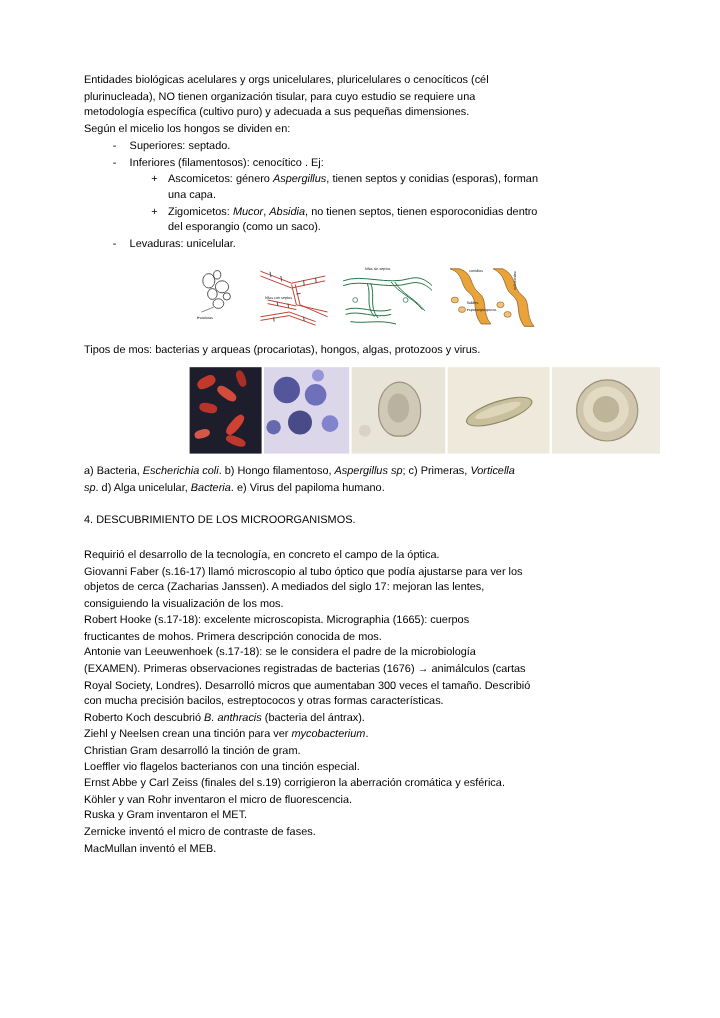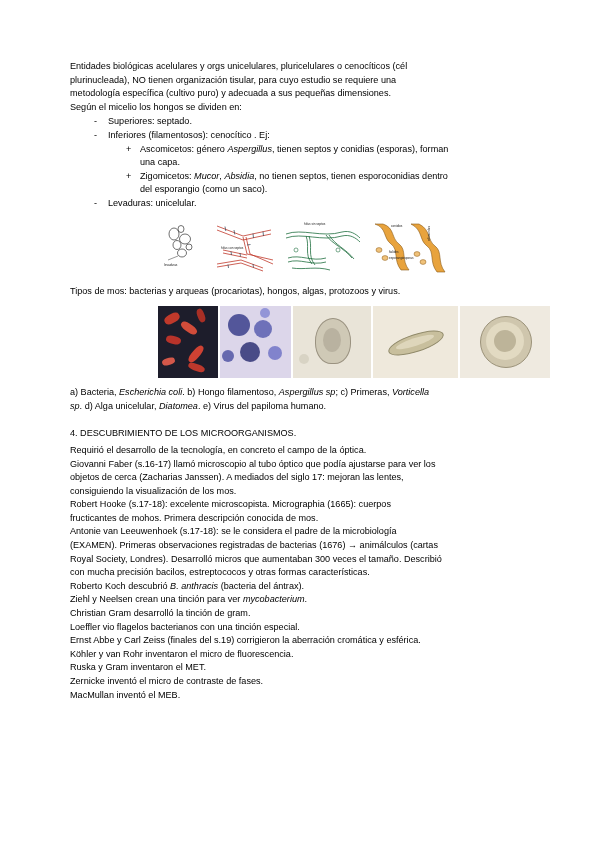--- a/index.html
+++ b/index.html
@@ -103,21 +103,21 @@
   .blob { position: absolute; border-radius: 50%; }
 
   
   .caption {
     margin-top: 8px;
   }
 
   
   .sect {
     margin-top: 14px;
-    margin-bottom: 3px;
+    margin-bottom: 15px;
   }
 </style>
 </head>
 <body>
 
 <div class="page">
 
   <div class="para intro">
     <div class="line">Entidades biológicas acelulares y orgs unicelulares, pluricelulares o cenocíticos (cél</div>
     <div class="line">plurinucleada), NO tienen organización tisular, para cuyo estudio se requiere una</div>
@@ -276,21 +276,21 @@
 
     <div class="cell c5">
       <div class="blob" style="width:50px;height:50px;background:#cfc6ad;left:20px;top:10px;border:1px solid #9b9279;"></div>
       <div class="blob" style="width:38px;height:38px;background:#e2dac2;left:26px;top:16px;"></div>
       <div class="blob" style="width:22px;height:22px;background:#bdb499;left:34px;top:24px;"></div>
     </div>
   </div>
 
   <div class="para caption">
     <div class="line"><span>a) Bacteria, </span><span class="it">Escherichia coli</span><span>. b) Hongo filamentoso, </span><span class="it">Aspergillus sp</span><span>; c) Primeras, </span><span class="it">Vorticella</span></div>
-    <div class="line"><span class="it">sp</span><span>. d) Alga unicelular, </span><span class="it">Diatomea</span><span>. e) Virus del papiloma humano.</span></div>
+    <div class="line"><span class="it">sp</span><span>. d) Alga unicelular, </span><span class="it">Bacteria</span><span>. e) Virus del papiloma humano.</span></div>
   </div>
 
   <div class="para sect">
     <div class="line">4. DESCUBRIMIENTO DE LOS MICROORGANISMOS.</div>
   </div>
 
   <div class="para">
     <div class="line">Requirió el desarrollo de la tecnología, en concreto el campo de la óptica.</div>
     <div class="line">Giovanni Faber (s.16-17) llamó microscopio al tubo óptico que podía ajustarse para ver los</div>
     <div class="line">objetos de cerca (Zacharias Janssen). A mediados del siglo 17: mejoran las lentes,</div>

